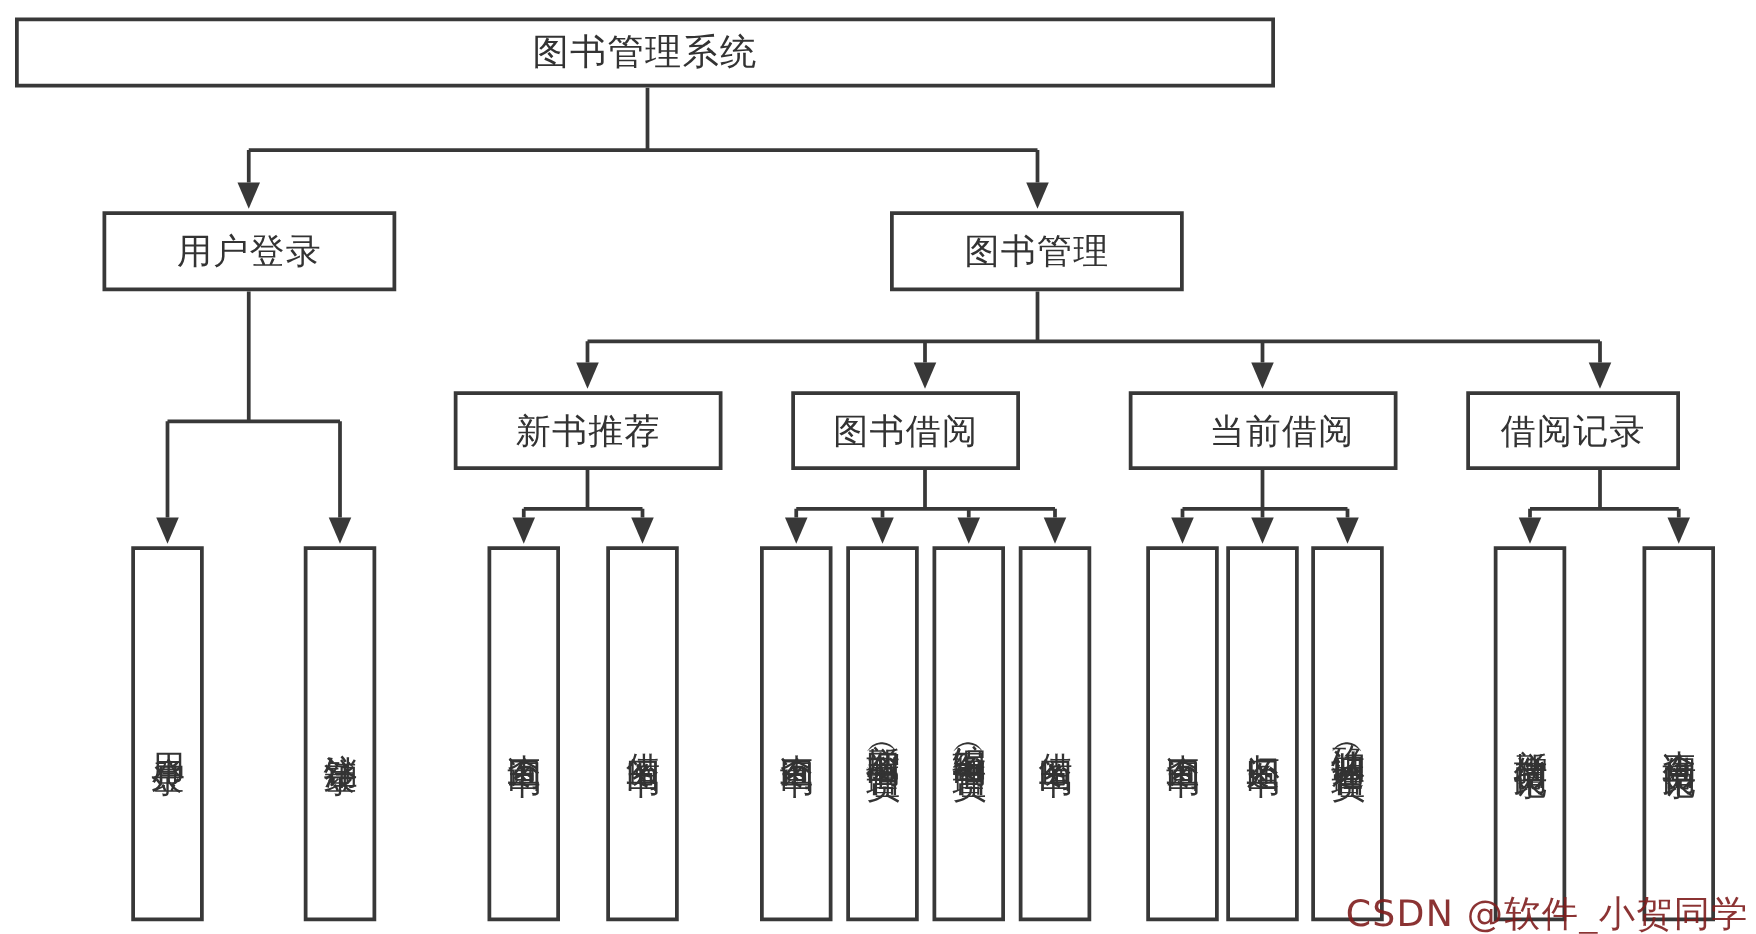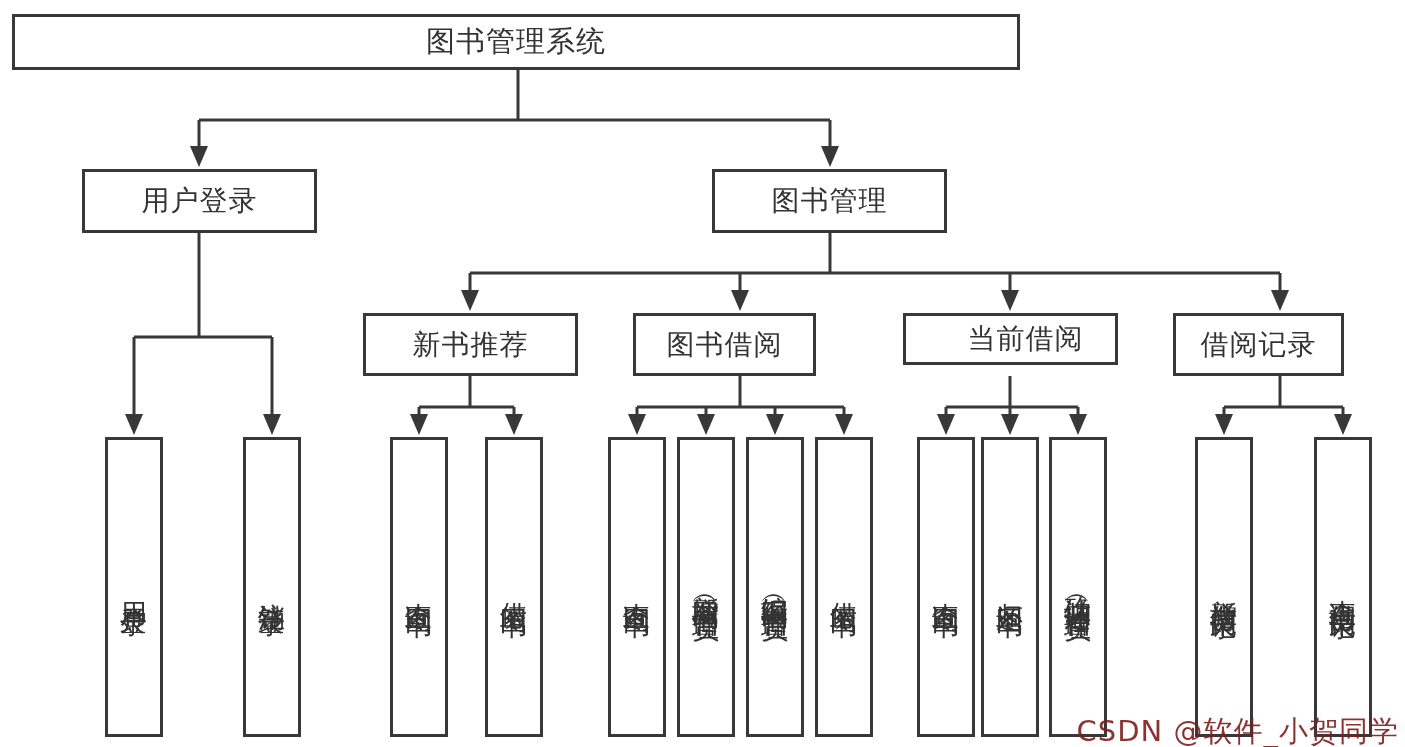--- a/index.html
+++ b/index.html
@@ -138,21 +138,21 @@
     </g>
   </svg>
 
   <div class="box h root" style="left:12px; top:14px; width:1008px; height:56px;">图书管理系统</div>
 
   <div class="box h" style="left:82px; top:169px; width:235px; height:64px;">用户登录</div>
   <div class="box h" style="left:363px; top:313px; width:215px; height:63px;">新书推荐</div>
 
   <div class="box h" style="left:712px; top:169px; width:235px; height:64px;">图书管理</div>
   <div class="box h" style="left:633px; top:313px; width:183px; height:63px;">图书借阅</div>
-  <div class="box h" style="left:903px; top:313px; width:215px; height:52px;padding-left:30px;">当前借阅</div>
+  <div class="box h" style="left:903px; top:313px; width:215px; height:63px;padding-left:30px;">当前借阅</div>
   <div class="box h" style="left:1173px; top:313px; width:171px; height:63px;">借阅记录</div>
 
   <div class="box v" style="left:105px; top:437px; width:58px; height:300px;">用户登录</div>
   <div class="box v" style="left:243px; top:437px; width:58px; height:300px;">注销登录</div>
 
   <div class="box v" style="left:390px; top:437px; width:58px; height:300px;">查询图书</div>
   <div class="box v" style="left:485px; top:437px; width:58px; height:300px;">借阅图书</div>
 
   <div class="box v" style="left:608px; top:437px; width:58px; height:300px;">查询图书</div>
   <div class="box v" style="left:677px; top:437px; width:58px; height:300px;">新增图书（管理员）</div>

